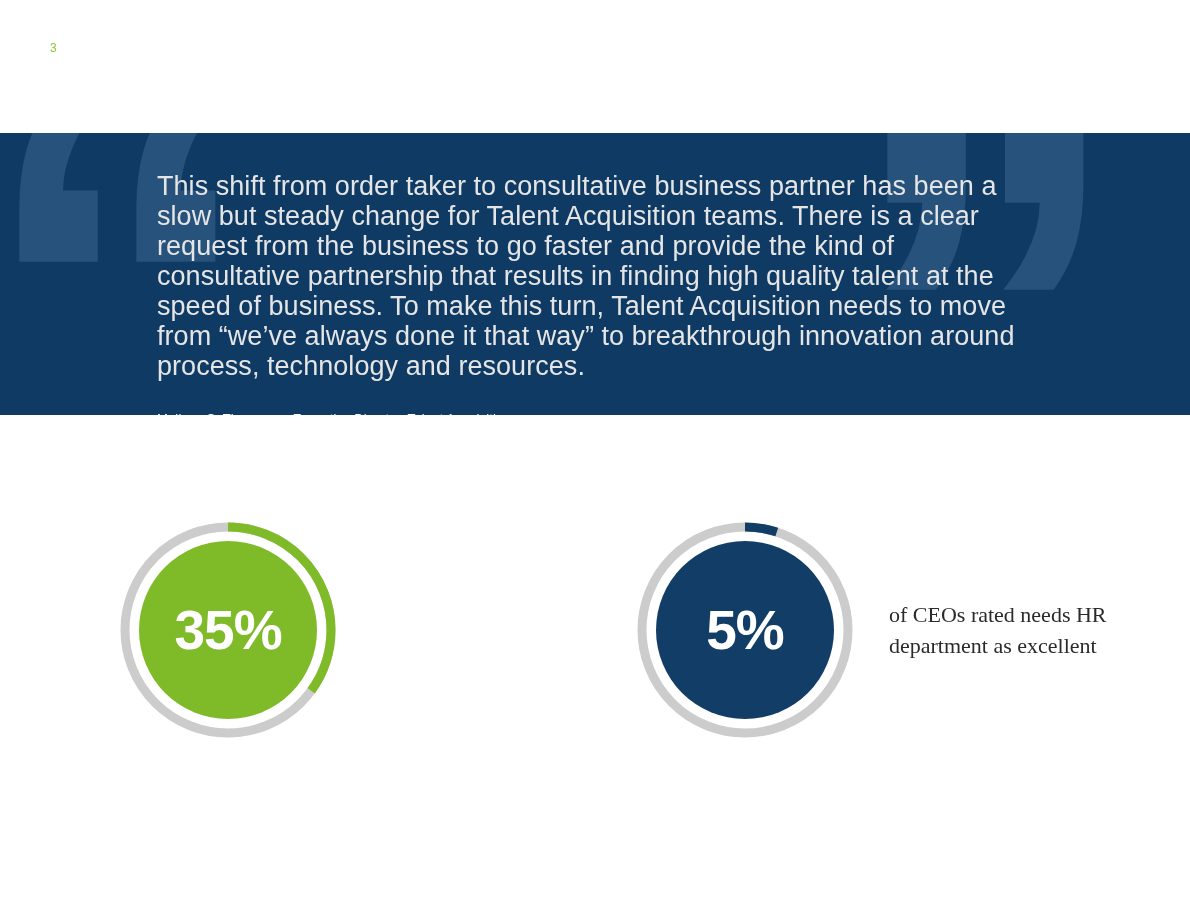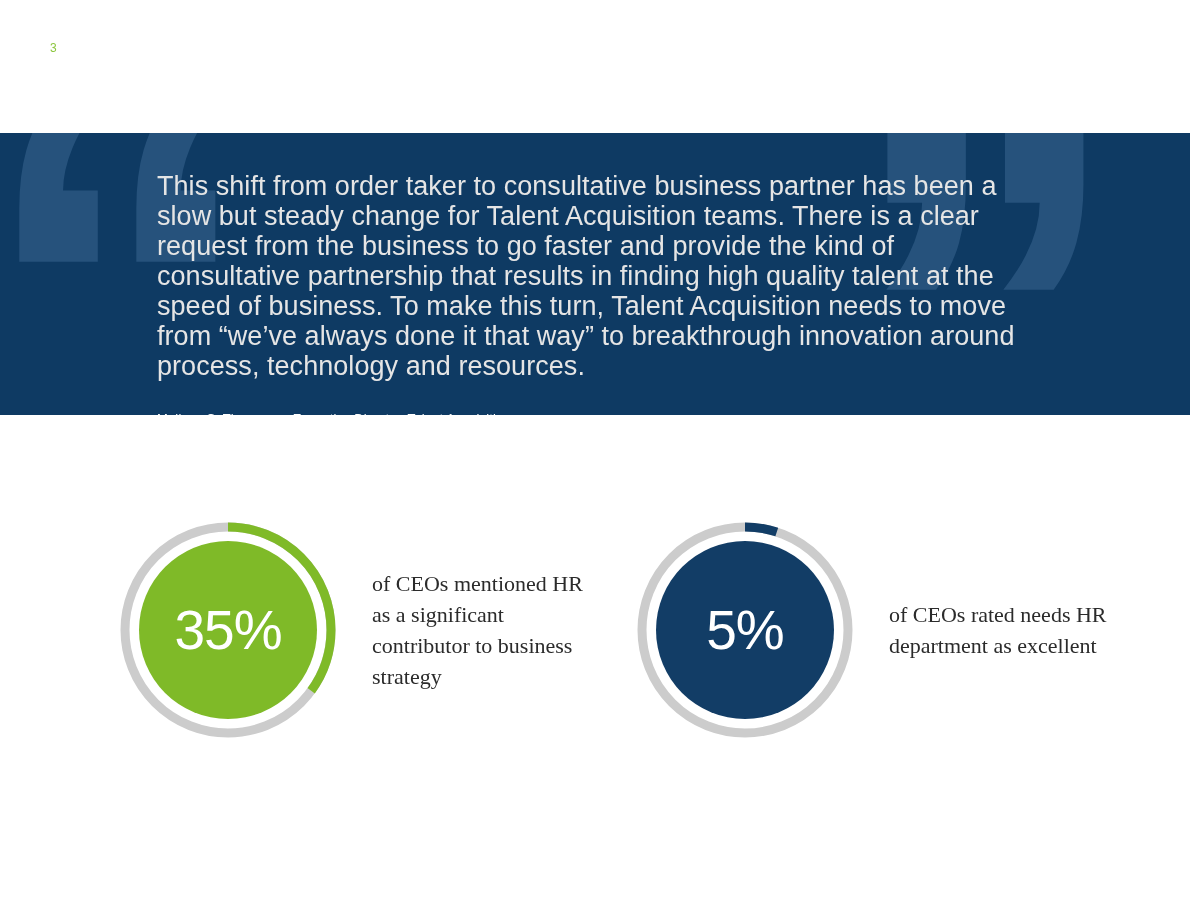--- a/index.html
+++ b/index.html
@@ -114,21 +114,21 @@
   .donut-value {
     position: absolute;
     left: 0;
     top: 0;
     width: 220px;
     height: 220px;
     display: flex;
     align-items: center;
     justify-content: center;
     font-family: "Liberation Sans", sans-serif;
-    font-weight: 400;
+    font-weight: 700;
     font-size: 55px;
     color: #ffffff;
     letter-spacing: -1px;
   }
 
   .stat-caption {
     margin-left: 34px;
     font-family: "Liberation Serif", serif;
     font-size: 22px;
     line-height: 31px;
@@ -155,21 +155,20 @@
 
   <div class="stat-block stat-block-1">
     <div class="donut">
       <svg viewBox="0 0 220 220">
         <circle cx="110" cy="110" r="103" fill="none" stroke="#cccccc" stroke-width="9"></circle>
         <circle id="arc-35" cx="110" cy="110" r="103" fill="none" stroke="#7fba28" stroke-width="9" stroke-linecap="butt" transform="rotate(-90 110 110)" stroke-dasharray="226.50883032382404 420.6592563156733" stroke-dashoffset="0"></circle>
         <circle cx="110" cy="110" r="89" fill="#7fba28"></circle>
       </svg>
       <div class="donut-value">35%</div>
     </div>
-    <div class="stat-caption">of CEOs mentioned HR as a significant contributor to business strategy</div>
   </div>
 
   <div class="stat-block stat-block-2">
     <div class="donut">
       <svg viewBox="0 0 220 220">
         <circle cx="110" cy="110" r="103" fill="none" stroke="#cccccc" stroke-width="9"></circle>
         <circle id="arc-5" cx="110" cy="110" r="103" fill="none" stroke="#123d66" stroke-width="9" stroke-linecap="butt" transform="rotate(-90 110 110)" stroke-dasharray="32.35840433197487 614.8096823075225" stroke-dashoffset="0"></circle>
         <circle cx="110" cy="110" r="89" fill="#123d66"></circle>
       </svg>
       <div class="donut-value">5%</div>

